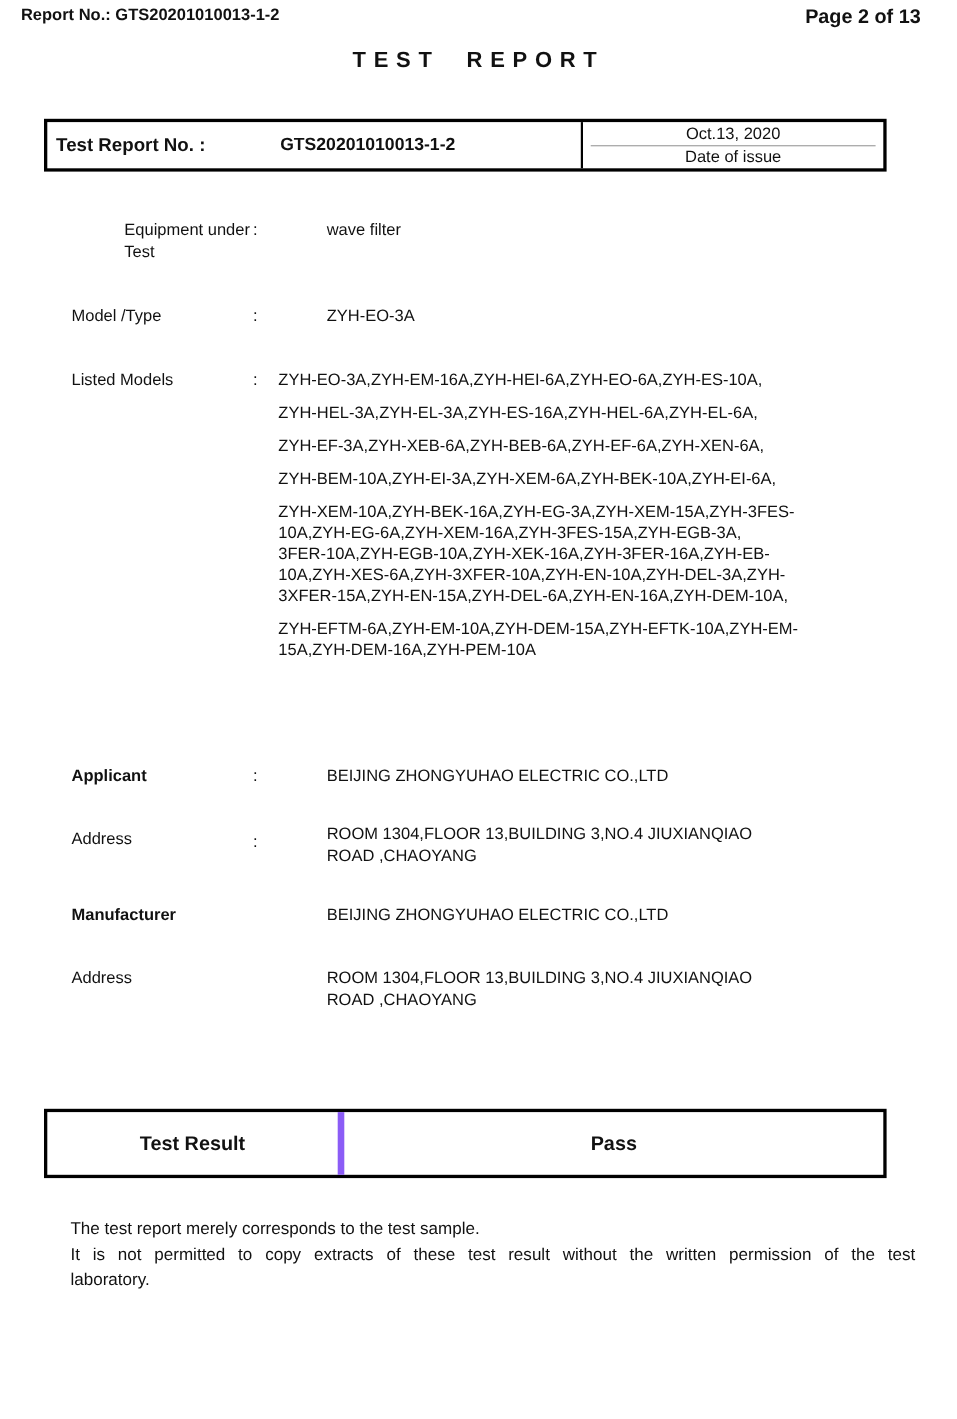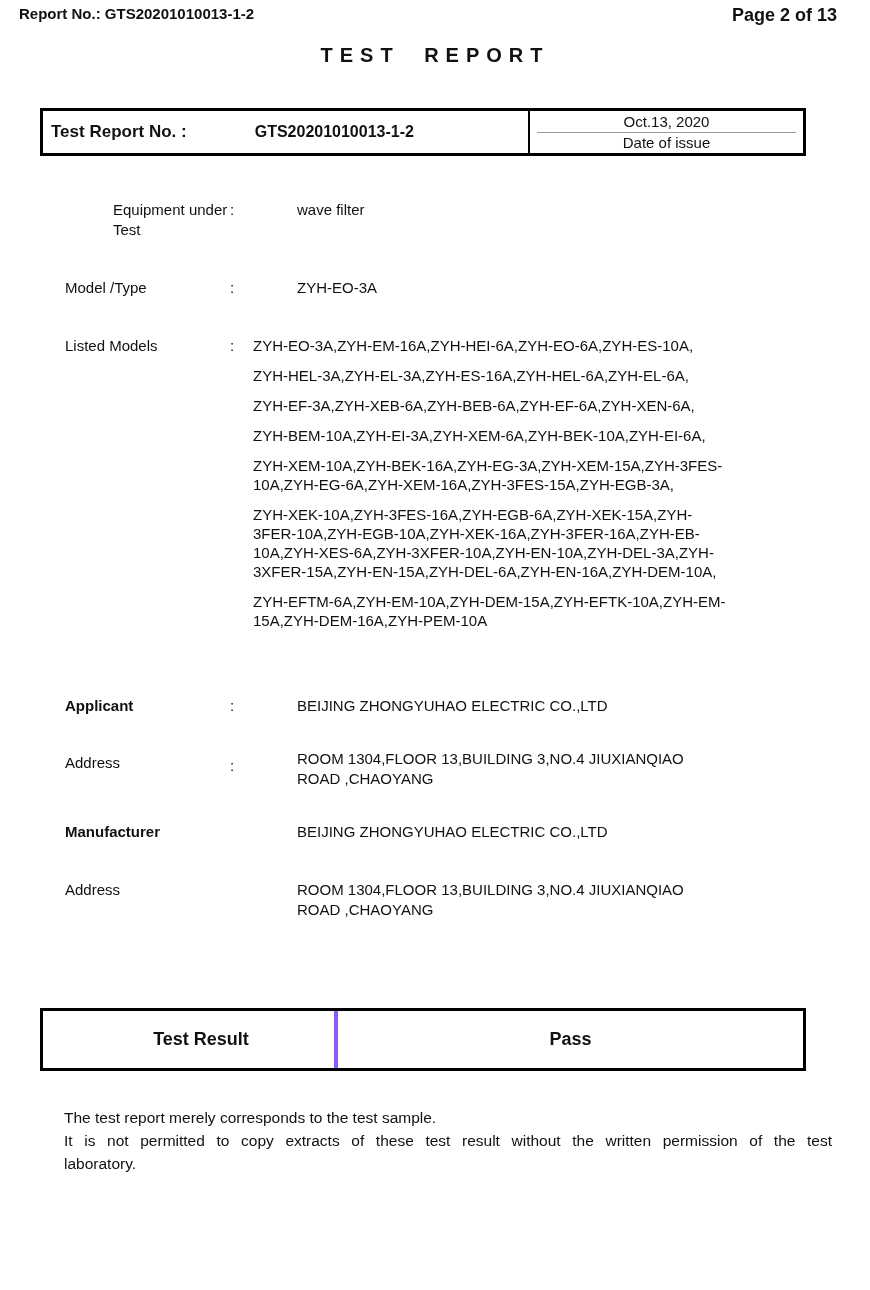--- a/index.html
+++ b/index.html
@@ -53,23 +53,23 @@
   .models { position: absolute; left: 253px; top: 336px; width: 566px; }
   .model-line { font-size: 15px; line-height: 19px; white-space: nowrap; }
   .model-line.gs { margin-top: 11px; }
   
   .res-table {
     position: absolute; left: 40px; top: 1008px;
     width: 766px; height: 63px;
     border: 3px solid #000; display: flex;
   }
   .res-left {
-    width: 270px; border-right: 4px solid #8b5cf6;
+    width: 270px; border-right: 6px solid #8b5cf6;
     display: flex; align-items: center; justify-content: center;
-    font-size: 18px; font-weight: bold; margin-left: 25px;
+    font-size: 18px; font-weight: bold;
   }
   .res-right {
     flex: 1; display: flex; align-items: center; justify-content: center;
     font-size: 18px; font-weight: bold;
   }
   
   .footnote {
     position: absolute; left: 64px; top: 1106px; width: 768px;
     font-size: 15.5px; line-height: 23px;
   }
@@ -106,21 +106,20 @@
 
   <div class="flabel" style="top:336px">Listed Models</div>
   <div class="fcolon" style="top:336px">:</div>
   <div class="models">
     <div class="model-line">ZYH-EO-3A,ZYH-EM-16A,ZYH-HEI-6A,ZYH-EO-6A,ZYH-ES-10A,</div>
     <div class="model-line gs">ZYH-HEL-3A,ZYH-EL-3A,ZYH-ES-16A,ZYH-HEL-6A,ZYH-EL-6A,</div>
     <div class="model-line gs">ZYH-EF-3A,ZYH-XEB-6A,ZYH-BEB-6A,ZYH-EF-6A,ZYH-XEN-6A,</div>
     <div class="model-line gs">ZYH-BEM-10A,ZYH-EI-3A,ZYH-XEM-6A,ZYH-BEK-10A,ZYH-EI-6A,</div>
     <div class="model-line gs">ZYH-XEM-10A,ZYH-BEK-16A,ZYH-EG-3A,ZYH-XEM-15A,ZYH-3FES-</div>
     <div class="model-line">10A,ZYH-EG-6A,ZYH-XEM-16A,ZYH-3FES-15A,ZYH-EGB-3A,</div>
-    <div class="model-line gs">ZYH-XEK-10A,ZYH-3FES-16A,ZYH-EGB-6A,ZYH-XEK-15A,ZYH-</div>
     <div class="model-line">3FER-10A,ZYH-EGB-10A,ZYH-XEK-16A,ZYH-3FER-16A,ZYH-EB-</div>
     <div class="model-line">10A,ZYH-XES-6A,ZYH-3XFER-10A,ZYH-EN-10A,ZYH-DEL-3A,ZYH-</div>
     <div class="model-line">3XFER-15A,ZYH-EN-15A,ZYH-DEL-6A,ZYH-EN-16A,ZYH-DEM-10A,</div>
     <div class="model-line gs">ZYH-EFTM-6A,ZYH-EM-10A,ZYH-DEM-15A,ZYH-EFTK-10A,ZYH-EM-</div>
     <div class="model-line">15A,ZYH-DEM-16A,ZYH-PEM-10A</div>
   </div>
 
   <div class="flabel fbold" style="top:696px">Applicant</div>
   <div class="fcolon" style="top:696px">:</div>
   <div class="fvalue" style="top:696px">BEIJING ZHONGYUHAO ELECTRIC CO.,LTD</div>

